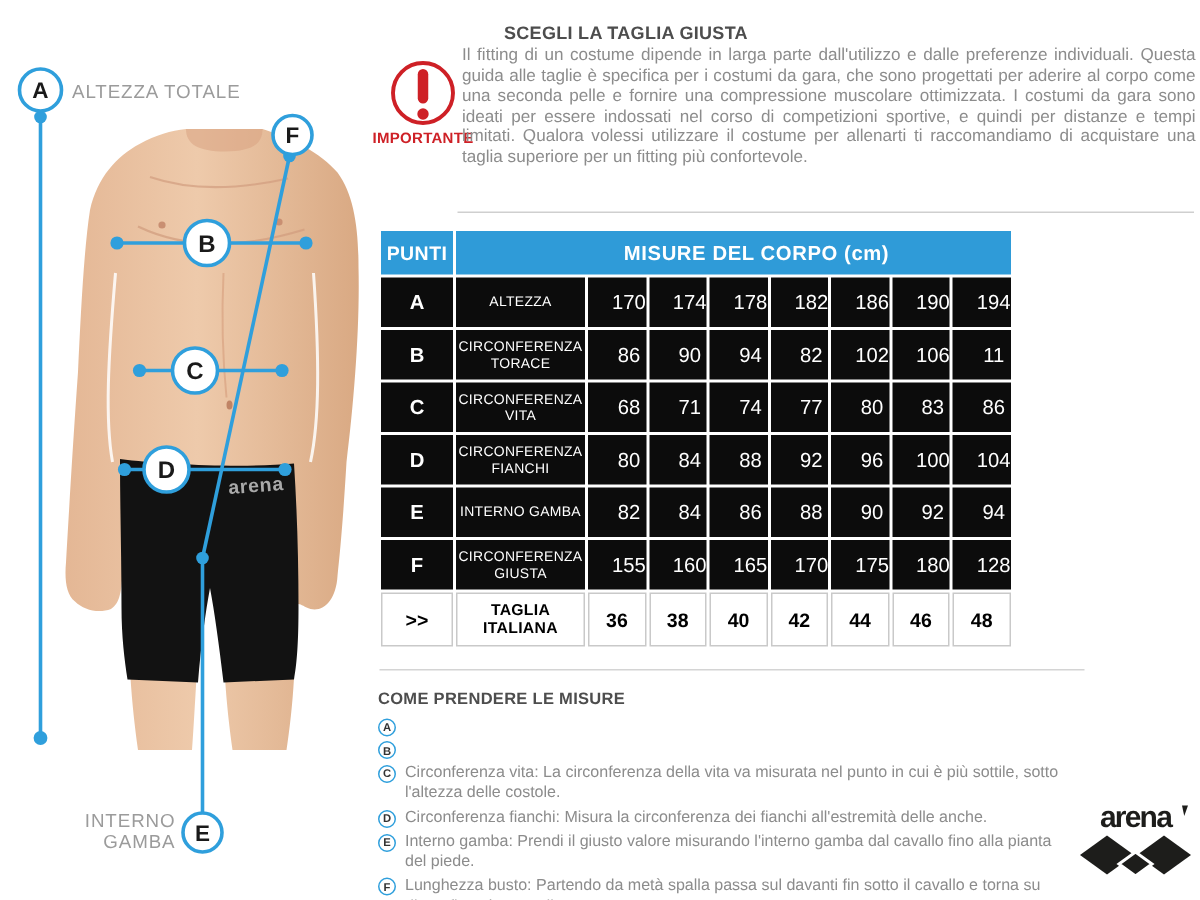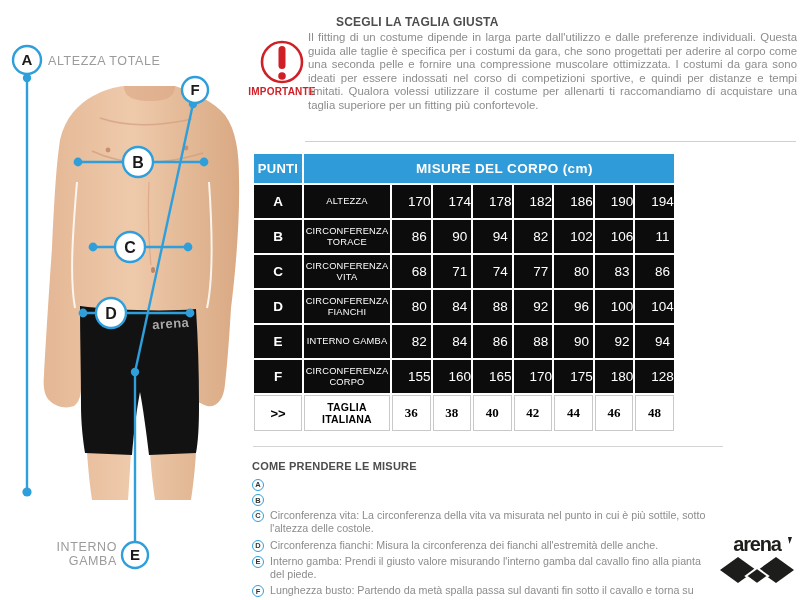--- a/index.html
+++ b/index.html
@@ -20,21 +20,21 @@
   .size-table th{background:#2F9BD8;color:#fff;height:29px;font-weight:bold;}
   th.punti{font-size:13px;letter-spacing:.3px;}
   th.misure{font-size:13.5px;letter-spacing:.4px;padding-left:31px;}
   .data-row td{background:#0c0c0c;color:#fff;height:33px;}
   .data-row td.punto{font-size:13.5px;font-weight:bold;}
   .data-row td.mlabel{font-size:9.3px;font-weight:normal;line-height:1.15;letter-spacing:.2px;}
   .data-row td.val{font-size:13.5px;padding-left:16px;}
   .size-row td{background:#fff;color:#000;height:34px;border:1px solid #c9c9c9;font-weight:bold;}
   .size-row td.punto{font-size:13px;}
   .size-row td.mlabel{font-size:10.5px;letter-spacing:.2px;}
-  .size-row td.val{font-size:13px;font-family:Liberation Serif, serif;}
+  .size-row td.val{font-size:13px;}
 
   
   .guide{position:absolute;left:252px;top:460px;width:458px;}
   .guide-title{font-size:11px;font-weight:bold;color:#4d4d4d;letter-spacing:.2px;margin:0 0 6px 0;}
   .guide-item{display:flex;align-items:flex-start;margin-bottom:2.4px;color:#8c8c8c;font-size:10.7px;line-height:1.28;}
   .bullet{flex:0 0 auto;box-sizing:border-box;width:12px;height:12px;border:1.3px solid #2F9FDC;border-radius:50%;
           display:flex;align-items:center;justify-content:center;font-size:7.5px;font-weight:bold;color:#333;margin:1px 6px 0 0;}
 
   .diagram-svg{position:absolute;left:0;top:0;}
   .logo-svg{position:absolute;left:717px;top:535px;}
@@ -205,21 +205,21 @@
           <td class="val">82</td>
           <td class="val">84</td>
           <td class="val">86</td>
           <td class="val">88</td>
           <td class="val">90</td>
           <td class="val">92</td>
           <td class="val">94</td>
         </tr>
         <tr class="data-row">
           <td class="punto">F</td>
-          <td class="mlabel">CIRCONFERENZA CORPO</td>
+          <td class="mlabel">CIRCONFERENZA GIUSTA</td>
           <td class="val">155</td>
           <td class="val">160</td>
           <td class="val">165</td>
           <td class="val">170</td>
           <td class="val">175</td>
           <td class="val">180</td>
           <td class="val">128</td>
         </tr>
         <tr class="size-row">
           <td class="punto">&gt;&gt;</td>

